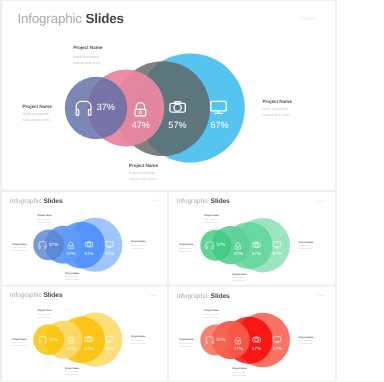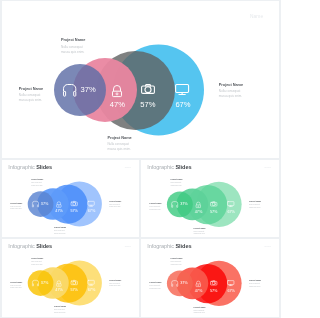--- a/index.html
+++ b/index.html
@@ -86,20 +86,21 @@
         <div class="lbl" style="left:216.8px;top:81.6px;">
           <div class="lt">Project Name</div>
           <div class="ls ls1">Nulla consequat</div>
           <div class="ls ls2">massa quis enim.</div>
         </div>
         <div class="lbl" style="left:105.4px;top:134.6px;">
           <div class="lt">Project Name</div>
           <div class="ls ls1">Nulla consequat</div>
           <div class="ls ls2">massa quis enim.</div>
         </div>
+        <div class="hdr">Infographic <span class="b">Slides</span></div>
         <div class="brand">Name</div>
       </div>
     </div>
   <div class="card thumb" id="t1">
       <div class="slide" style="transform: scale(0.494585);">
         <svg class="venn" width="277" height="157" viewBox="0 0 277 157">
           <circle cx="156.5" cy="89" r="45.5" fill="#a0c4fd" fill-opacity="1"></circle>
           <circle cx="133.5" cy="89.5" r="39.5" fill="#4288f9" fill-opacity="0.8"></circle>
           <circle cx="103" cy="89" r="32" fill="#5e9bfa" fill-opacity="0.95"></circle>
           <circle cx="78" cy="89" r="26" fill="#5a84d1" fill-opacity="0.82"></circle>

